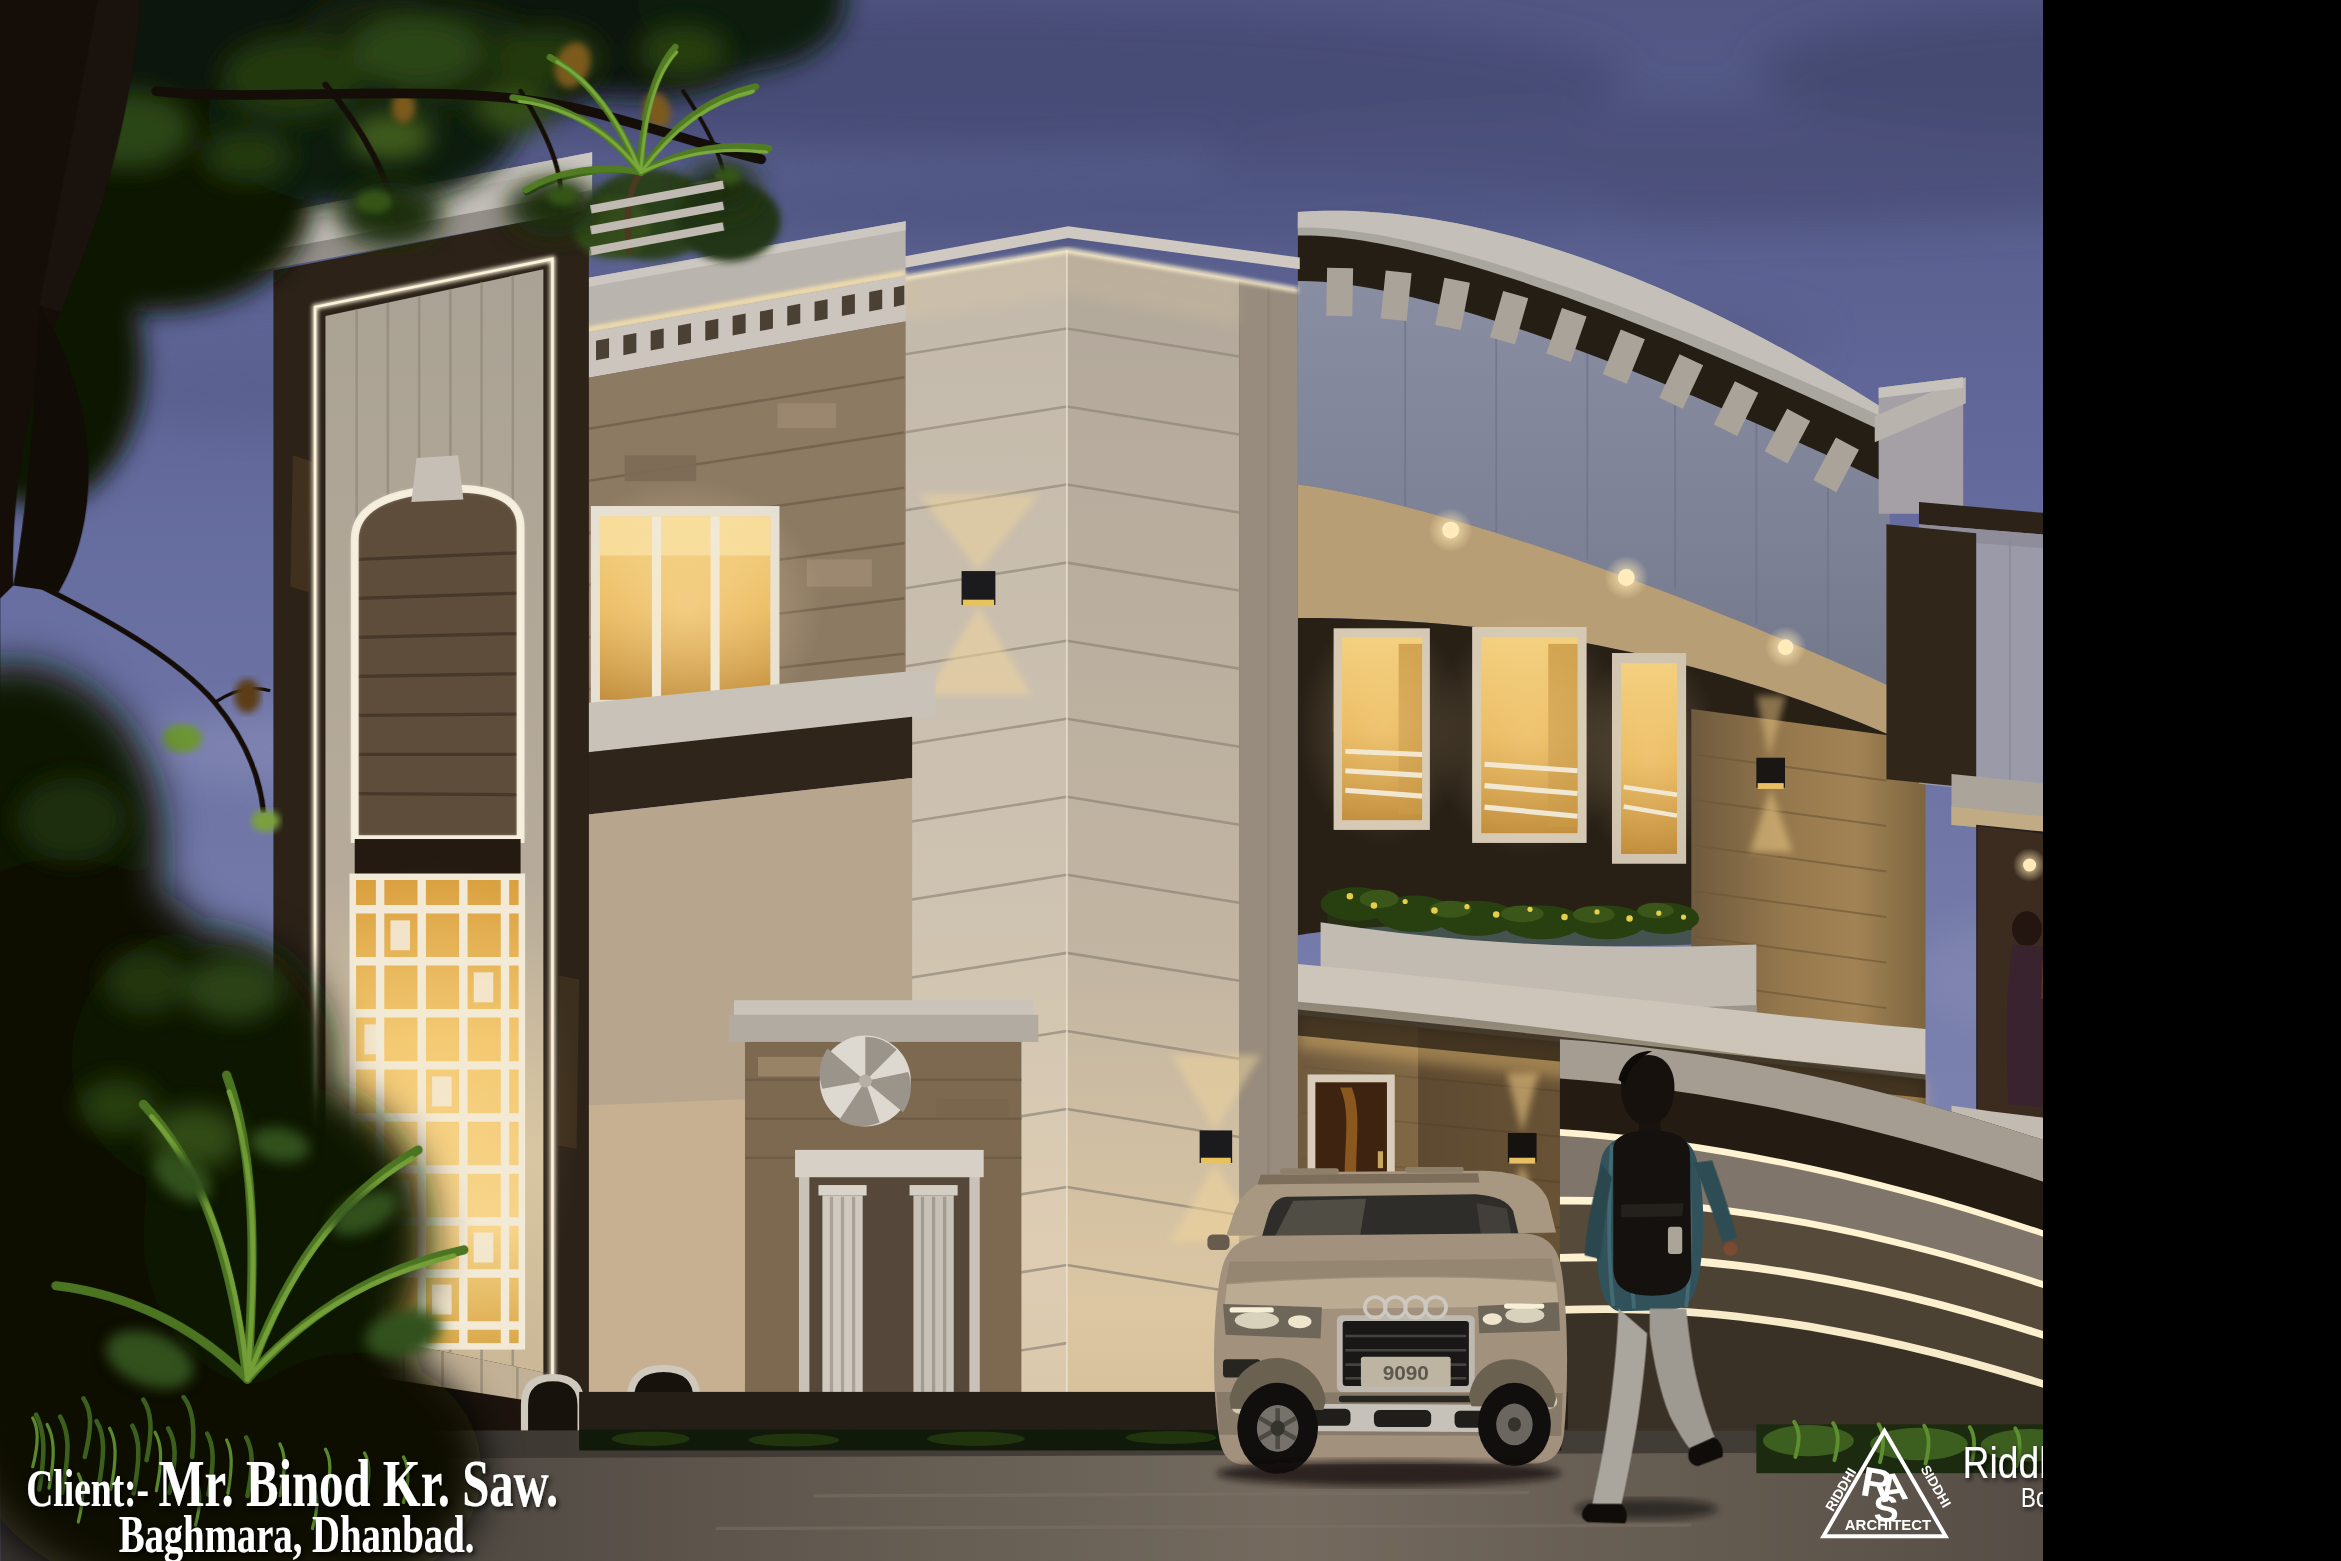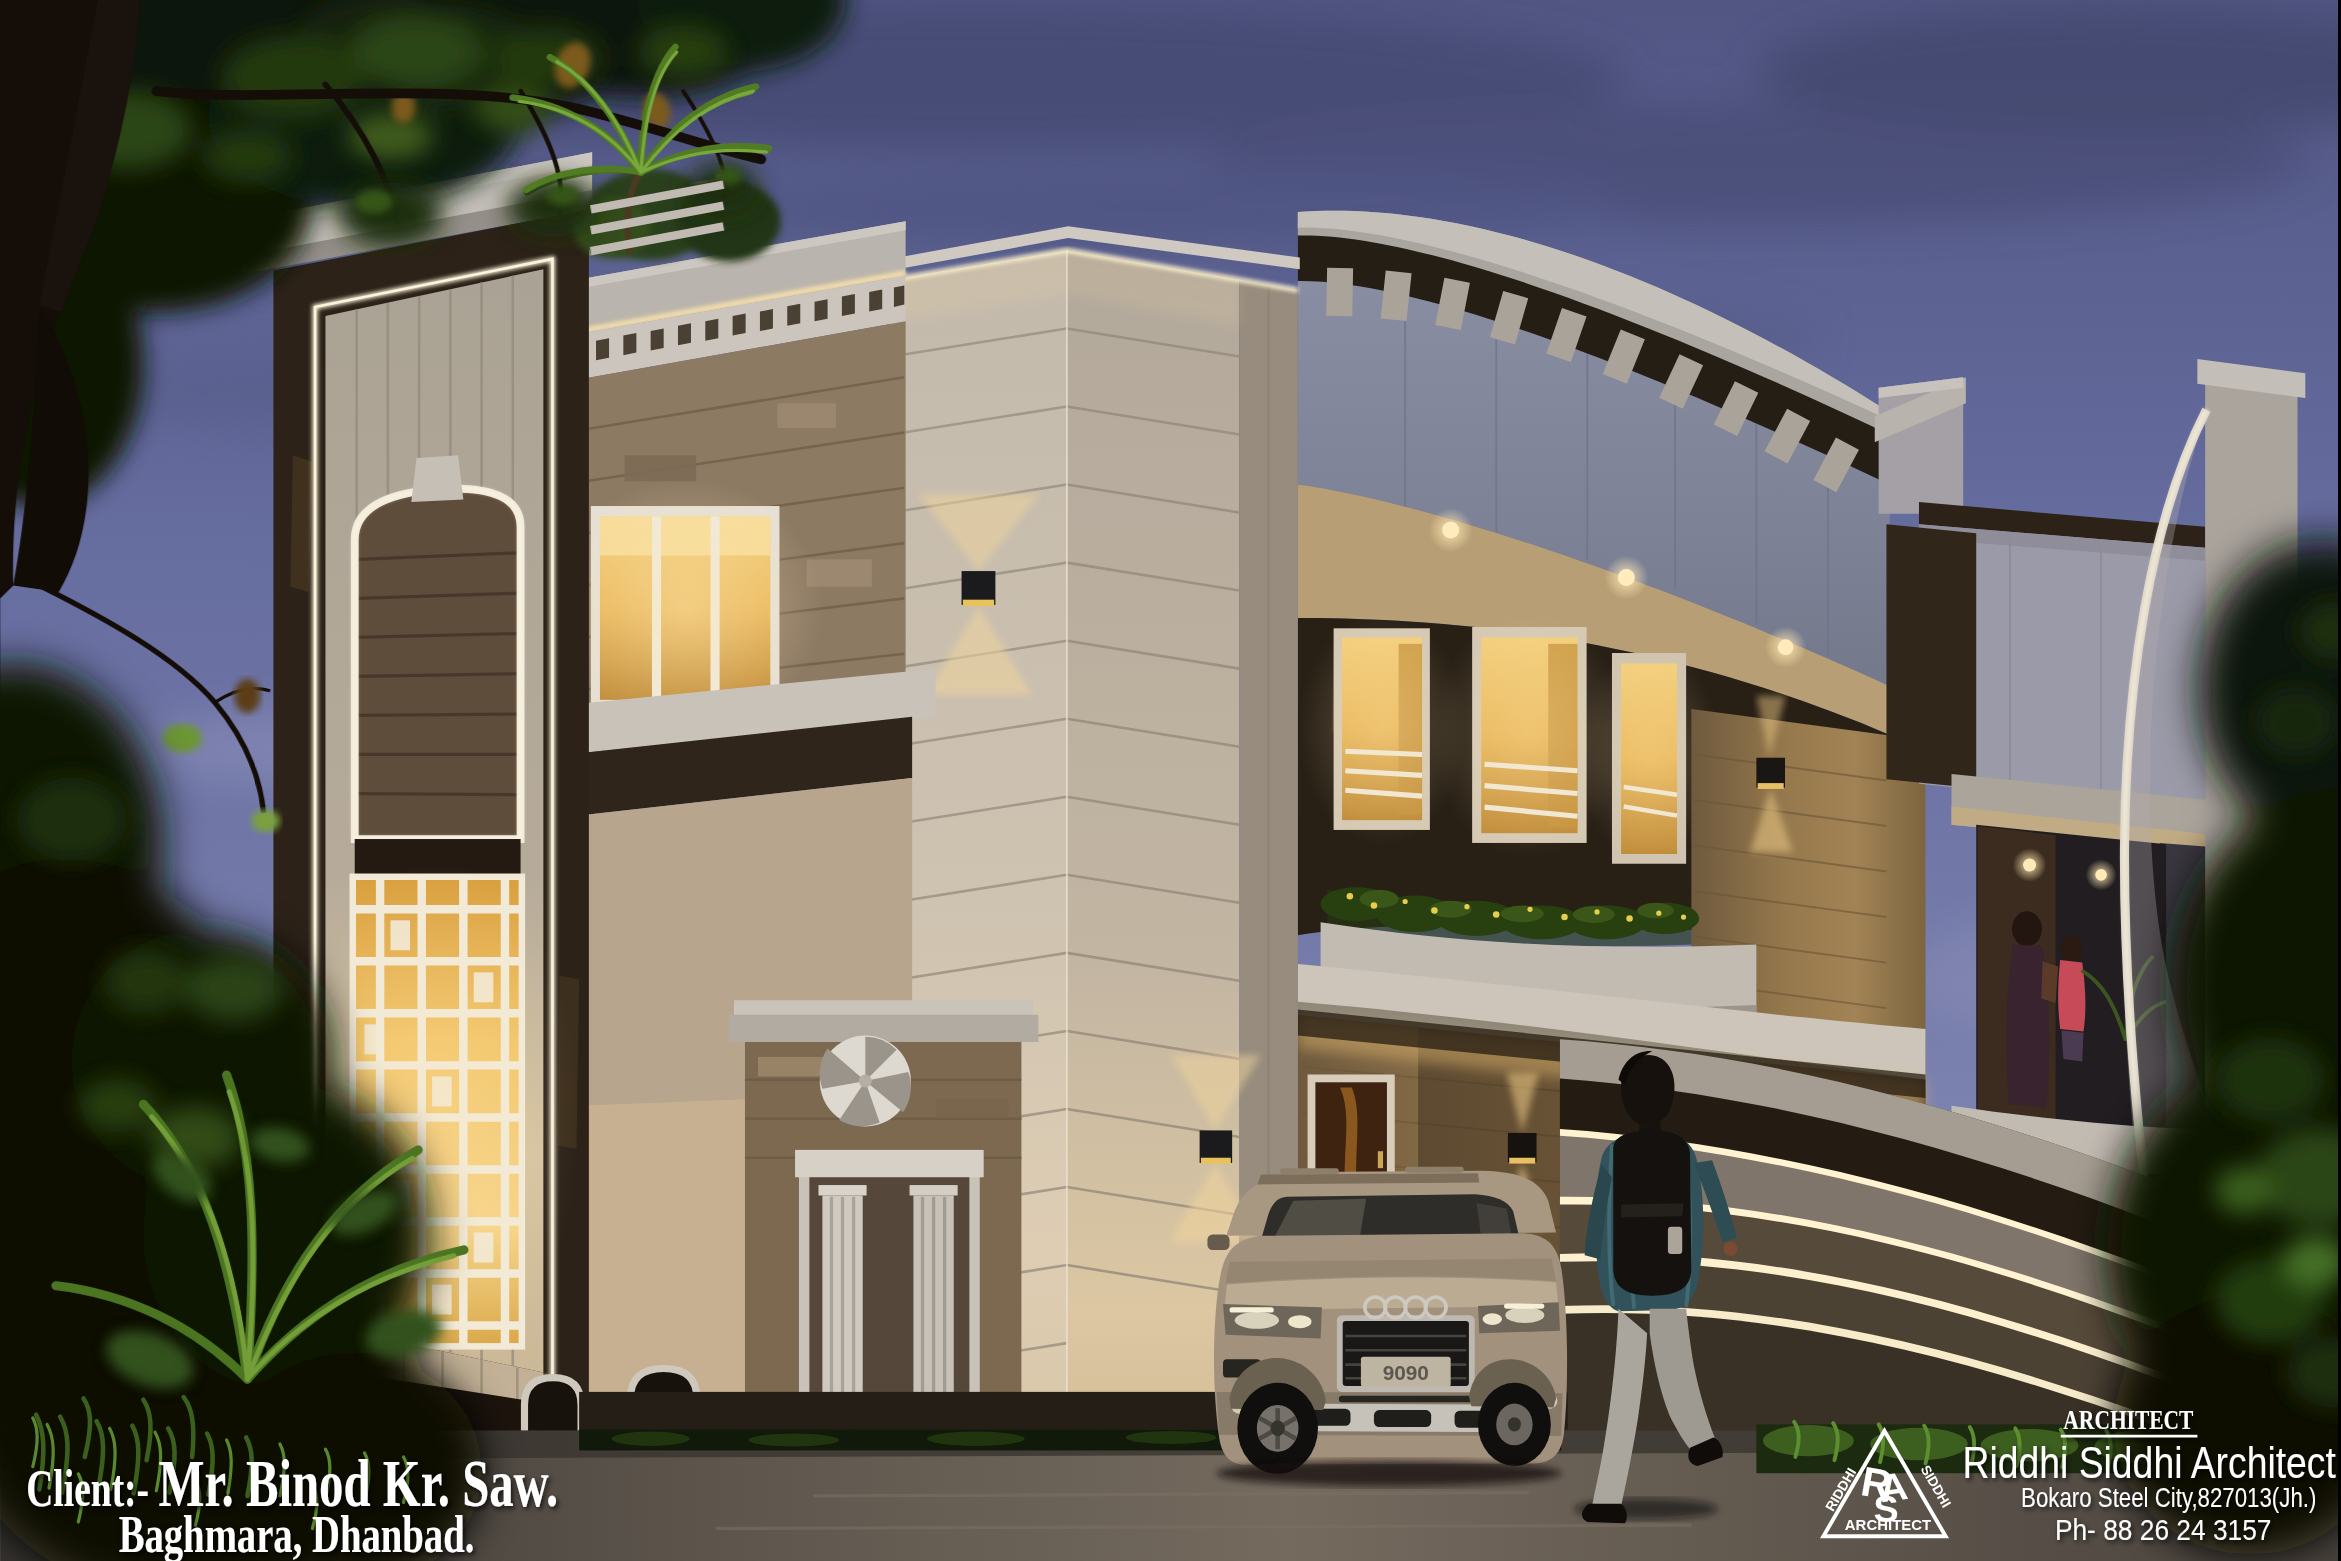--- a/index.html
+++ b/index.html
@@ -1,16 +1,16 @@
 <!DOCTYPE html>
 <html style="font-size:10.4px"><head>
 <meta charset="utf-8">
 <style>
   html,body{margin:0;padding:0;background:#000;}
-  #stage{width:2338px;height:1561px;position:relative;overflow:hidden;font-family:"Liberation Sans",sans-serif;}
+  #stage{width:2043px;height:1561px;position:relative;overflow:hidden;font-family:"Liberation Sans",sans-serif;}
   svg{display:block}
 </style>
 </head>
 <body>
 <div id="stage">
 <svg width="2342" height="1561" viewBox="0 0 3600 2400">
 <defs>
   <linearGradient id="sky" x1="0" y1="0" x2="0" y2="1">
     <stop offset="0" stop-color="#515683"></stop>
     <stop offset="0.35" stop-color="#666d9f"></stop>

